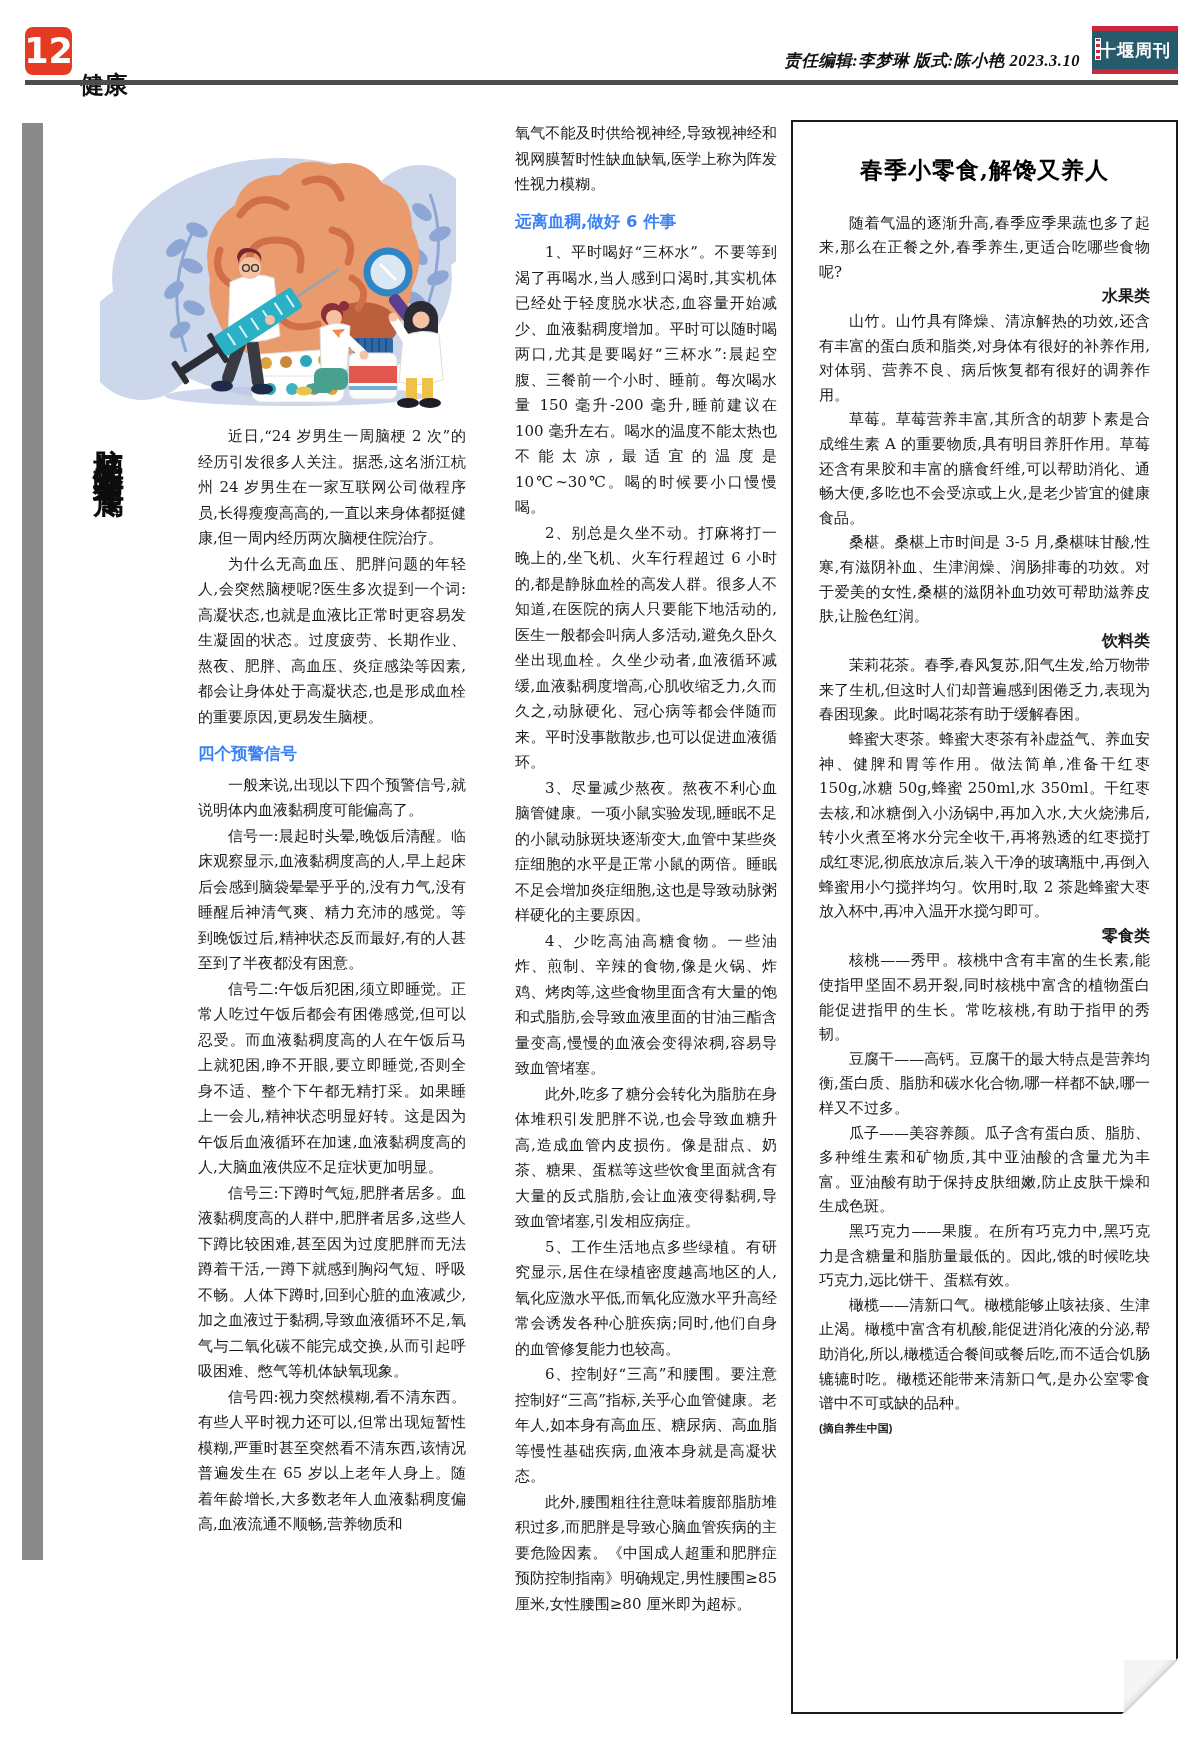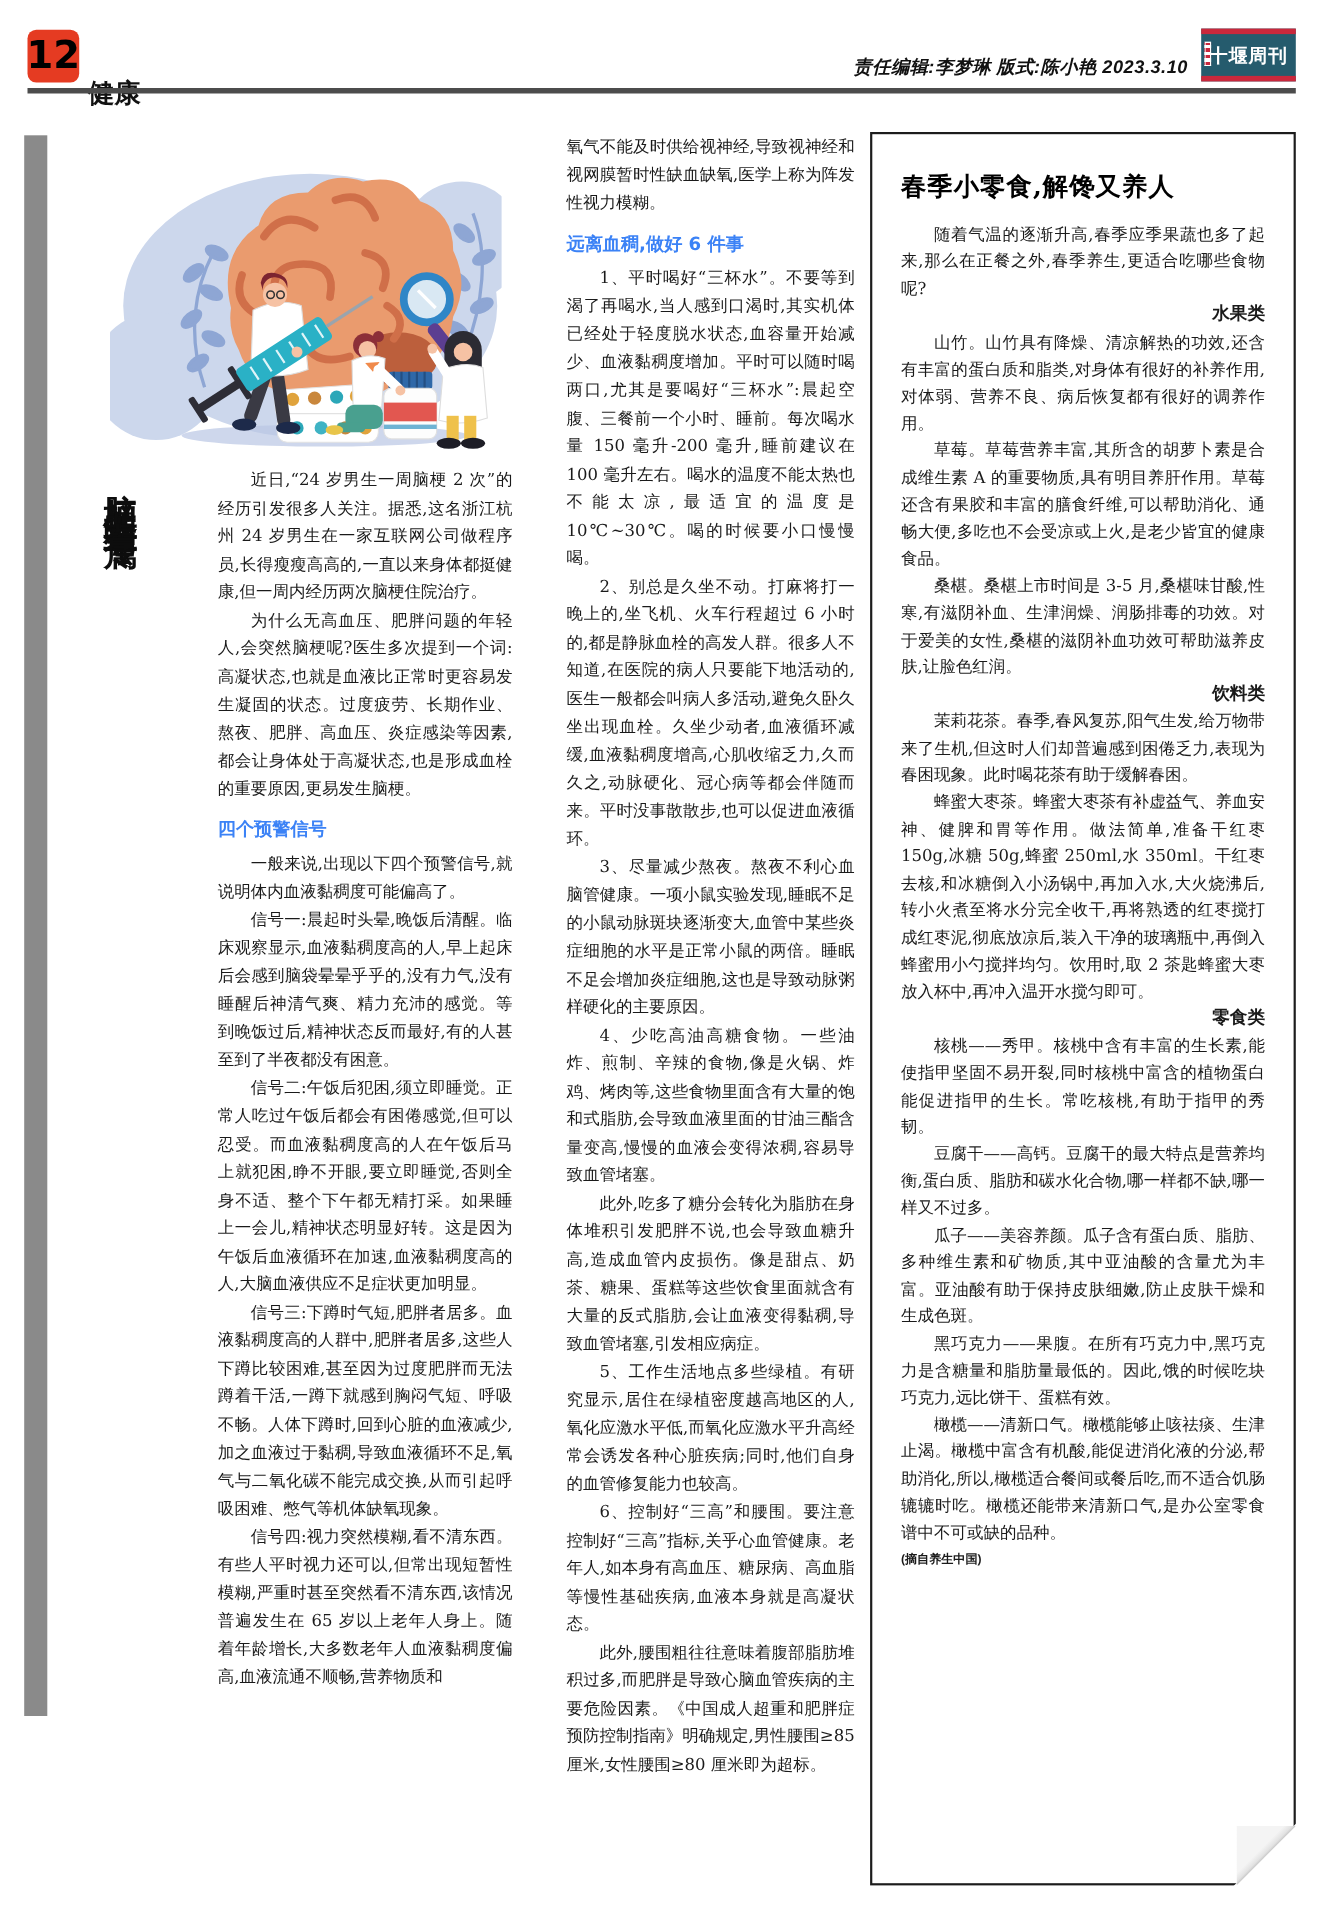--- a/index.html
+++ b/index.html
@@ -1,25 +1,25 @@
 <!DOCTYPE html>
 <html><head>
 <meta charset="utf-8">
 <style>
   html,body{margin:0;padding:0;background:#fff;}
   .page{position:relative;width:1200px;height:1739px;background:#ffffff;overflow:hidden;
         font-family:"DejaVu Serif","Liberation Serif",serif;color:#1a1a1a;}
 
   
   .pagenum-box{position:absolute;left:25px;top:27px;width:47px;height:48px;background:#e53b22;
-        border-radius:8px;color:#000000;display:flex;align-items:center;justify-content:center;
+        border-radius:8px;color:#ffffff;display:flex;align-items:center;justify-content:center;
         font-family:"DejaVu Sans","Liberation Sans",sans-serif;font-size:35px;font-weight:bold;}
   .section-label{position:absolute;left:80px;top:46px;font-family:"DejaVu Sans","Liberation Sans",sans-serif;
         font-size:24px;font-weight:bold;color:#111;margin-top:23px;}
-  .editor-line{position:absolute;right:120px;top:50px;font-family:Liberation Sans, sans-serif;
+  .editor-line{position:absolute;right:120px;top:50px;font-family:Liberation Serif, serif;
         font-size:16.5px;font-weight:bold;font-style:italic;color:#111;letter-spacing:.5px;}
   .masthead{position:absolute;left:1092px;top:26px;width:86px;height:48px;background:#255b6d;
         border-top:5px solid #c9283c;border-bottom:5px solid #c9283c;box-sizing:border-box;
         display:flex;align-items:center;justify-content:center;}
   .masthead .mh-title{color:#fff;font-size:17px;font-weight:bold;letter-spacing:1px;white-space:nowrap;
         font-family:"DejaVu Serif","Liberation Serif",serif;}
   .mh-strip{position:absolute;left:3px;top:7px;width:6px;height:22px;background:#fff;
         box-shadow:inset 0 0 0 1px #fff;
         background-image:repeating-linear-gradient(#c9283c 0 3px,#fff 3px 6px);}
   .head-rule{position:absolute;left:25px;top:80px;width:1153px;height:5px;background:#4c4c4c;}
@@ -39,21 +39,21 @@
   .col2{left:515px;top:121px;width:262px;font-size:15px;line-height:25.5px;}
   .col p,.sidebox p{margin:0;}
   .para{text-indent:2em;}
   .para.noindent{text-indent:0;}
   .colhead{font-family:"DejaVu Sans","Liberation Sans",sans-serif;font-size:16.5px;font-weight:bold;
         margin:11px 0 6px 0;text-indent:0;color:#3b82f6;}
 
   
   .sidebox{position:absolute;left:791px;top:120px;width:387px;height:1594px;border:2px solid #1c1c1c;
         box-sizing:border-box;padding:14px 26px 0 26px;text-align:justify;font-size:15px;line-height:24.6px;}
-  .side-title{font-size:23px;font-weight:bold;margin:22px 0 18px 0;letter-spacing:1px;
+  .side-title{text-align:center;font-size:23px;font-weight:bold;margin:22px 0 28px 0;letter-spacing:1px;
         font-family:"DejaVu Serif","Liberation Serif",serif;color:#000;}
   .subhead{text-align:right;font-family:Liberation Serif, serif;font-weight:bold;
         font-size:16px;margin:2px 0;text-indent:0;}
   .attribution{font-weight:bold;text-indent:0;margin-top:8px;
         font-family:Liberation Sans, sans-serif;font-size:11px;}
   .curl-cover{position:absolute;right:-3px;bottom:-3px;width:58px;height:58px;background:#fff;
         clip-path:polygon(100% 0,100% 100%,0 100%);}
   .curl-fold{position:absolute;right:-2px;bottom:-2px;width:54px;height:54px;
         background:linear-gradient(135deg,#f4f4f4 40%,#e2e2e2 47%,#b5b5b5 52%,#8f8f8f 54%,transparent 55%);
         clip-path:polygon(0 0,100% 0,0 100%);}

